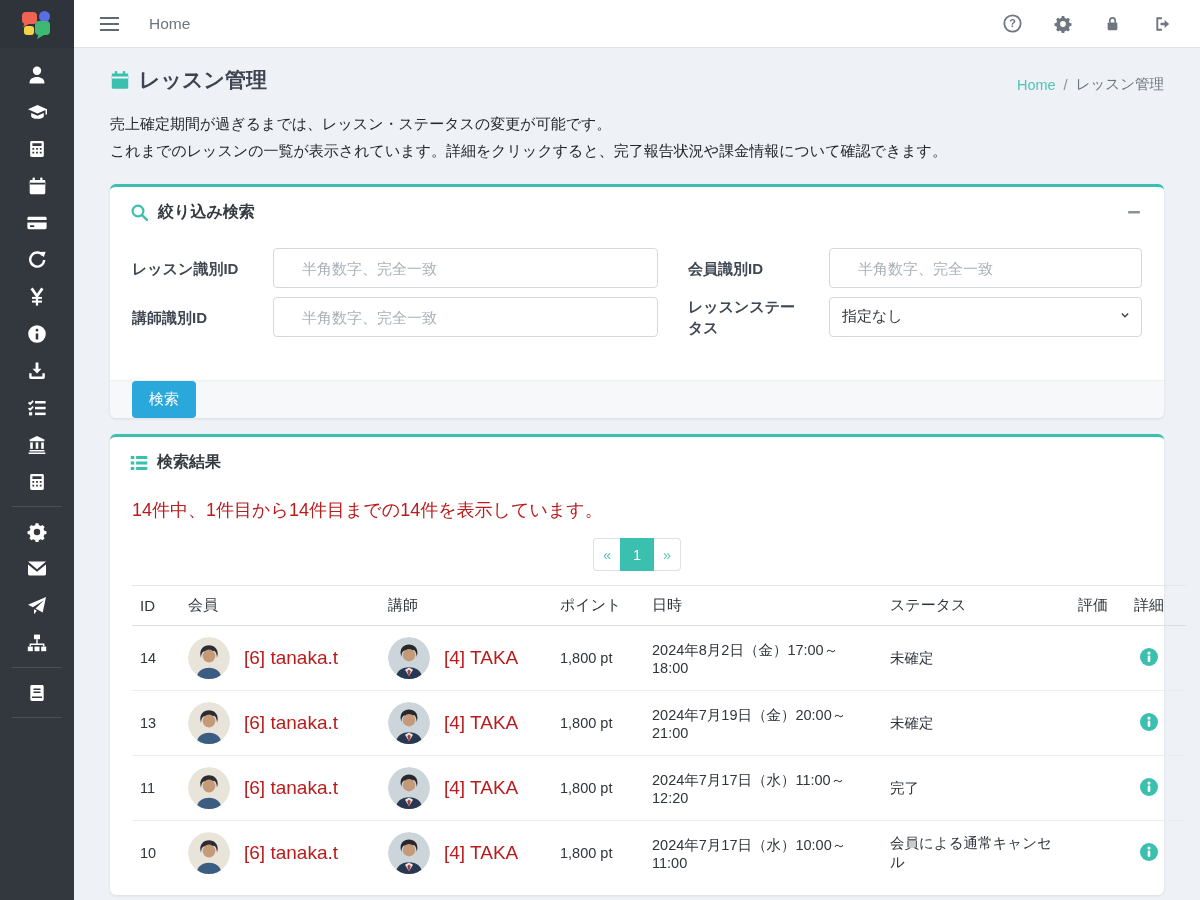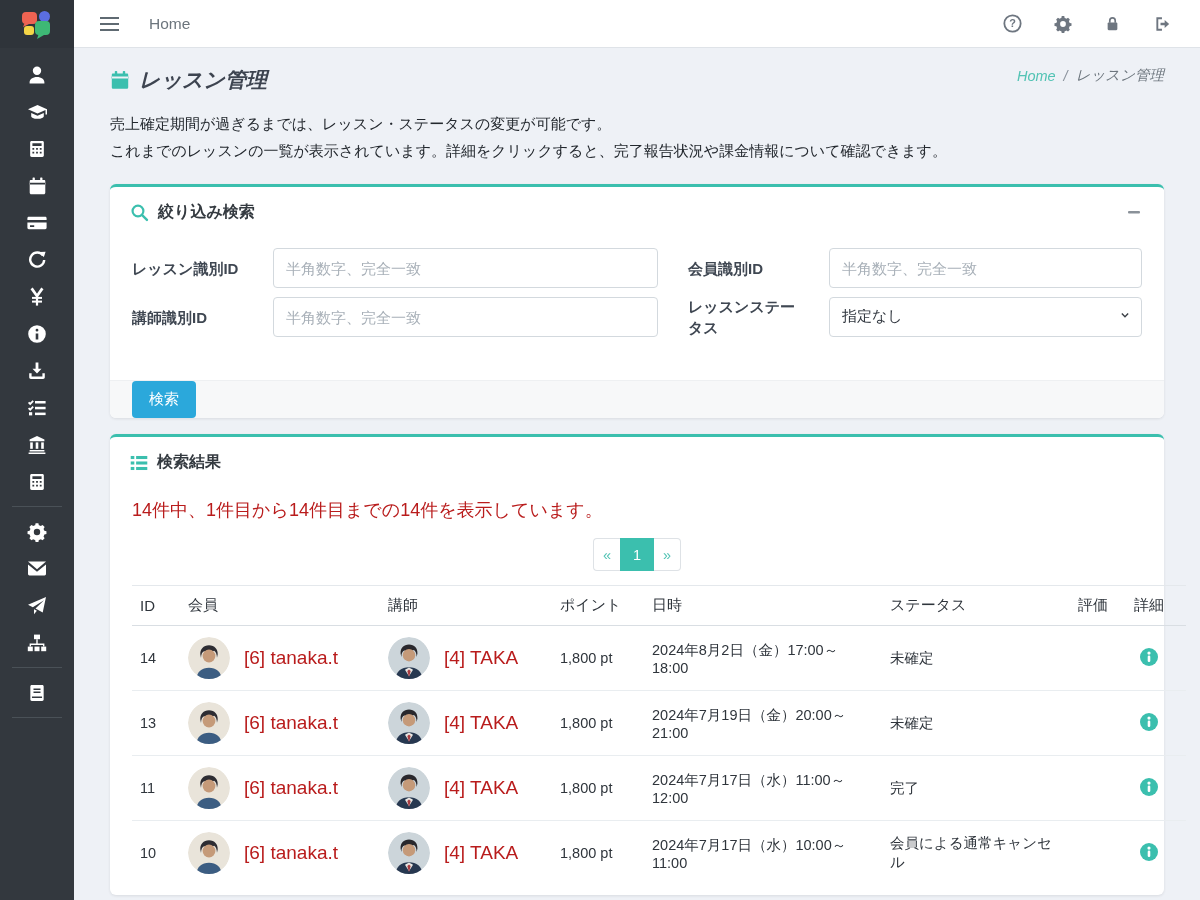--- a/index.html
+++ b/index.html
@@ -18,35 +18,35 @@
   
   .main { flex:1; display:flex; flex-direction:column; min-width:0; }
   .navbar { height:48px; background:#ffffff; border-bottom:1px solid #dfe3e8; display:flex; align-items:center; padding:0 18px; flex:0 0 48px; }
   .hamburger { margin-left:8px; cursor:pointer; display:flex; align-items:center; }
   .nav-home { margin-left:30px; color:#6c757d; font-size:15.5px; text-decoration:none; cursor:pointer; }
   .nav-right { margin-left:auto; display:flex; align-items:center; gap:32px; padding-right:10px; }
   .nav-icon { color:#6e7680; cursor:pointer; display:flex; align-items:center; }
 
   
   .content { padding:14px 36px 0 36px; overflow:hidden; }
-  .page-head { display:flex; justify-content:space-between; align-items:flex-start; margin:4px 0 16px;font-style:italic; }
+  .page-head { display:flex; justify-content:space-between; align-items:flex-end; margin:4px 0 16px; }
   .page-title { display:flex; align-items:center; gap:9px; font-size:21px; font-weight:700; color:#3d4450; }
   .breadcrumb { font-size:14.5px; color:#8a929c; display:flex; gap:8px; align-items:center; }
   .breadcrumb .bc-home { color:#52c3b4; text-decoration:none; cursor:pointer; }
   .breadcrumb .bc-current { color:#6c757d; }
   .desc { font-size:15px; line-height:1.8; color:#23282e; margin-bottom:20px; }
 
   .card { background:#fff; border-radius:6px; border-top:3.5px solid #3bbfae; box-shadow:0 1px 3px rgba(0,0,0,.09); margin-bottom:16px; }
   .card-header { display:flex; align-items:center; padding:15px 20px 13px; }
   .card-title { display:flex; align-items:center; gap:9px; font-size:16px; font-weight:700; color:#343a40; }
   .collapse-btn { margin-left:auto; cursor:pointer; display:flex; align-items:center; padding:4px; }
 
   .search-body { padding:12px 22px 42px; display:grid; grid-template-columns:133px 385px 155px 1fr; column-gap:0; row-gap:16px; align-items:center;gap:8px; }
   .field-label { font-size:15px; font-weight:700; color:#3f4752; padding-right:12px; line-height:1.4; }
-  .text-input { height:40px; width:100%; border:1px solid #d3d9de; border-radius:4px; padding:0 12px; font-size:15px; color:#333; font-family:inherit; background:#fff; }
+  .text-input { height:40px; width:100%; border:1px solid #d3d9de; border-radius:4px; padding:0 28px; font-size:15px; color:#333; font-family:inherit; background:#fff; }
   .text-input::placeholder { color:#a8b0b8; }
   .select-wrap { position:relative; }
   .select-input { appearance:none; -webkit-appearance:none; height:40px; width:100%; border:1px solid #d3d9de; border-radius:4px; padding:0 30px 0 12px; font-size:15px; color:#31373f; background:#fff; font-family:Liberation Mono, monospace; cursor:pointer; }
   .select-chevron { position:absolute; right:10px; top:11px; pointer-events:none; color:#3a3f45; }
   .card-footer { background:#f7f8f9; border-top:1px solid #eef0f2; border-radius:0 0 6px 6px; padding:0 22px; }
   .btn-search { background:#2ba8db; color:#fff; border:none; border-radius:4px; font-size:15px; padding:9px 17px; cursor:pointer; font-family:inherit; }
 
   .results-body { padding:4px 22px 10px; }
   .summary { font-size:18px; color:#b91c1c; margin:8px 0 16px; }
   .pagination { display:flex; justify-content:center; margin-bottom:14px; }
@@ -459,21 +459,21 @@
                           <circle cx="21" cy="18.2" r="6.2" fill="#c59a79"></circle>
                           <path d="M7.8 42c0-7.6 5.6-11.8 13.2-11.8S34.2 34.4 34.2 42z" fill="#273850"></path>
                           <path d="M21 30.4l-4 2.3 4 6.5 4-6.5z" fill="#e8e6e2"></path>
                           <path d="M21 32.6l-1.7 1.3 1.7 6.3 1.7-6.3z" fill="#a83a3f"></path>
                         </svg>
         </span>
         <a class="person-link">[4] TAKA</a>
       </div>
     </td>
     <td>1,800 pt</td>
-    <td>2024年7月17日（水）11:00～12:00</td>
+    <td>2024年7月17日（水）11:00～12:20</td>
     <td>完了</td>
     <td></td>
     <td class="detail-cell">
       <span class="info-btn">
         <svg width="18" height="18" viewBox="0 0 18 18">
                         <circle cx="9" cy="9" r="9" fill="#3bbfae"></circle>
                         <circle cx="9" cy="5.1" r="1.6" fill="#fff"></circle>
                         <rect x="7.7" y="7.6" width="2.6" height="6.4" rx="1.2" fill="#fff"></rect>
                       </svg>
       </span>

